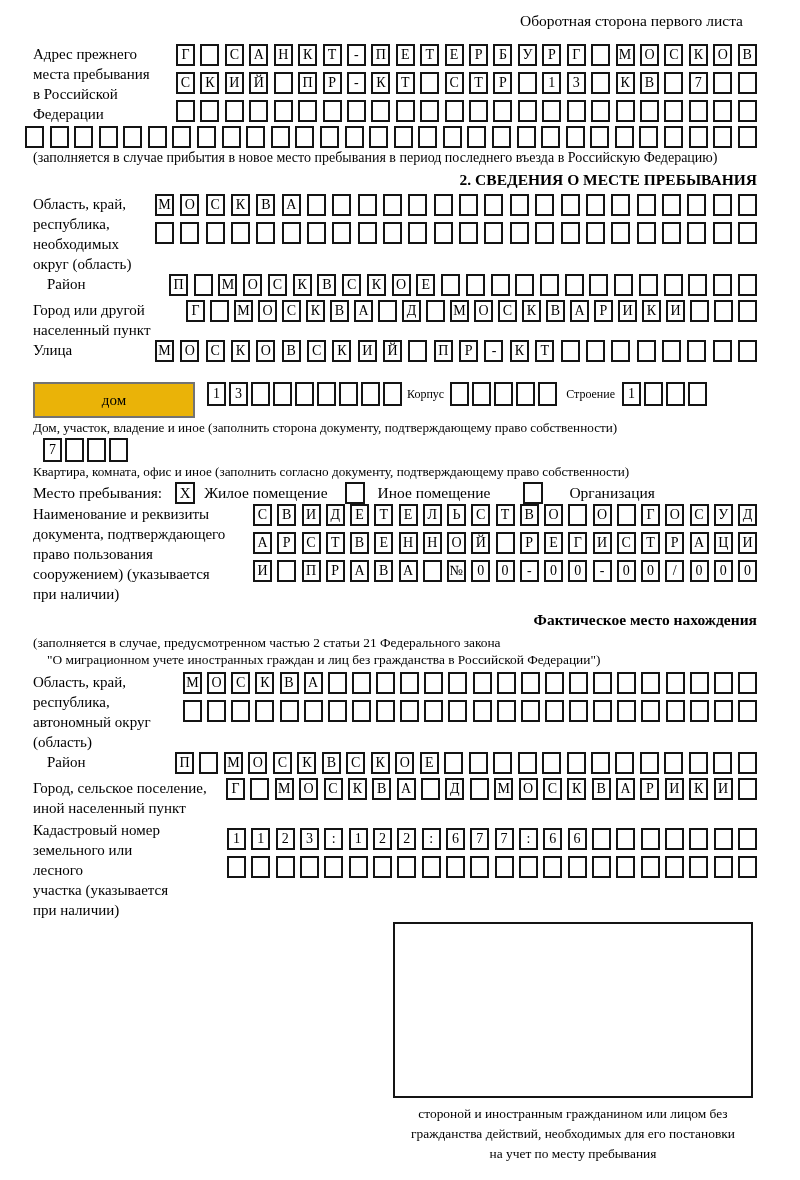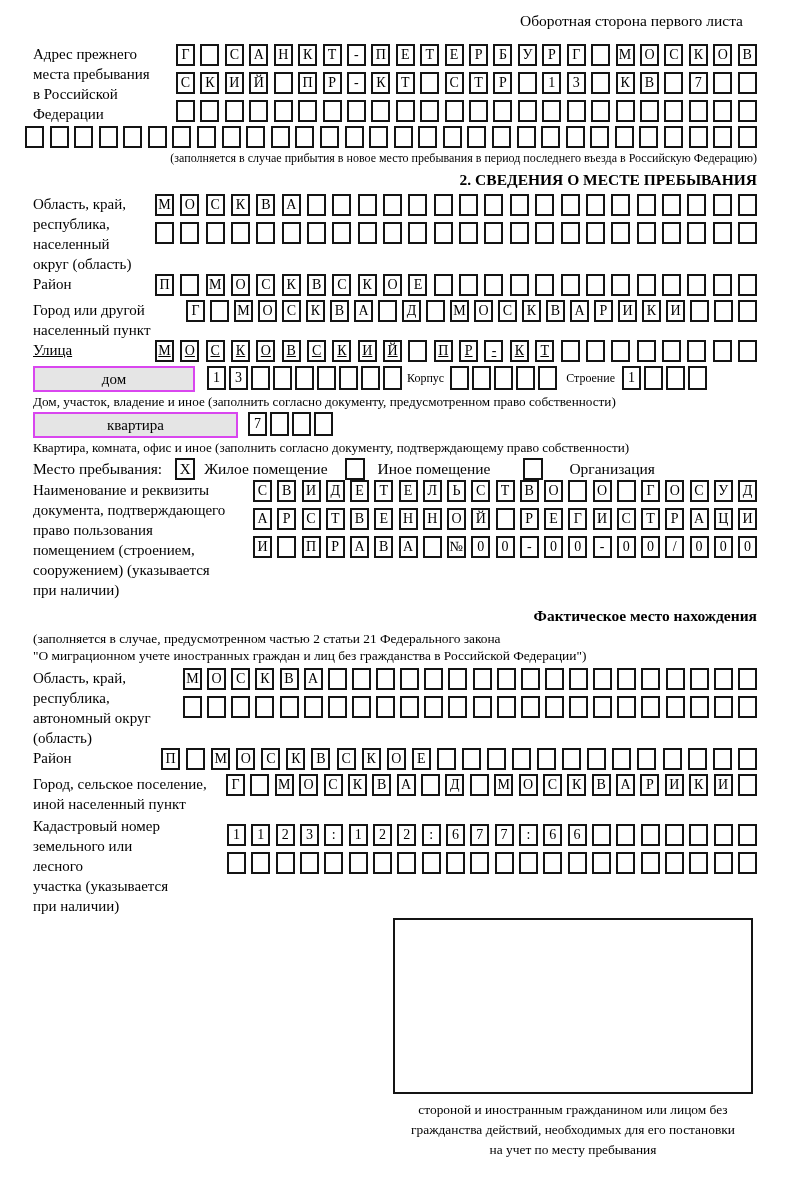--- a/index.html
+++ b/index.html
@@ -13,32 +13,32 @@
   .flabel.w128{flex-basis:128px;}
   .flabel.w193{flex-basis:193px;}
   .flabel.w220{flex-basis:220px;}
   .rowstack{flex:1;display:flex;flex-direction:column;gap:6px;min-width:0;}
   .boxrow{display:flex;justify-content:space-between;width:100%;}
   .boxrow.compact{width:auto;justify-content:flex-start;gap:3px;}
   .box{width:19px;height:22px;border:2px solid #141414;box-sizing:border-box;display:flex;align-items:center;justify-content:center;font-size:14px;line-height:1;flex:none;background:#fff;}
   .ind31{margin-left:31px;}
   .ind51{margin-left:51px;}
   .full-row{margin:2px 0 2px -8px;width:732px;}
-  .caption-c{text-align:right;font-size:12px;line-height:16px;}
+  .caption-c{text-align:left;font-size:14px;line-height:16px;}
   .caption-l{font-size:13.2px;line-height:16px;margin:2px 0 2px 0;}
   .sec-title{text-align:right;font-weight:bold;font-size:15.5px;margin:4px 0 4px 0;line-height:20px;}
   .sub-c{text-align:left;font-size:13.4px;line-height:17px;}
-  .wide-label{border:2px solid #d946ef;box-sizing:border-box;height:26px;display:flex;align-items:center;justify-content:center;font-size:15px;flex:none;background:#e5e5e5;}
+  .wide-label{border:2px solid #737373;box-sizing:border-box;height:36px;display:flex;align-items:center;justify-content:center;font-size:15px;flex:none;background:#eab308;}
   .house-row,.apt-row{display:flex;align-items:flex-start;margin-bottom:2px;}
   .house-row .box,.apt-row .box{height:24px;}
   .inline-lbl{line-height:24px;font-size:12px;flex:none;}
   .stay-row{display:flex;align-items:center;margin-top:0;font-size:15.5px;}
   .stay-row .box{width:20px;height:22px;font-size:15px;}
   .stay-note{font-size:13.4px;margin:1px 0 4px 137px;line-height:16px;}
-  .mb2{margin-bottom:2px;} .mb4{margin-bottom:4px;} .mb6{margin-bottom:4px;text-decoration:underline;}
+  .mb2{margin-bottom:2px;} .mb4{margin-bottom:4px;margin-left:14px;} .mb6{margin-bottom:20px;}
   .cad-group{min-height:76px;}
   .mark-box{border:2px solid #141414;box-sizing:border-box;width:360px;height:176px;margin:2px 0 0 360px;background:#fff;}
   .mark-caption{width:390px;margin:6px 0 0 345px;text-align:center;font-size:13.4px;line-height:20px;}
 </style>
 </head>
 <body>
 
 <div class="page">
 
   <div class="header-note">Оборотная сторона первого листа</div>
@@ -164,21 +164,21 @@
       <div class="box"></div>
     </div>
   <div class="caption-c">(заполняется в случае прибытия в новое место пребывания в период последнего въезда в Российскую Федерацию)</div>
 
   <div class="sec-title">2. СВЕДЕНИЯ О МЕСТЕ ПРЕБЫВАНИЯ</div>
 
   <div class="frow">
     <div class="flabel">
       <div>Область, край,</div>
       <div>республика,</div>
-      <div>населенный</div>
+      <div>необходимых</div>
       <div>округ (область)</div>
     </div>
     <div class="rowstack">
       <div class="boxrow">
           <div class="box">М</div>
           <div class="box">О</div>
           <div class="box">С</div>
           <div class="box">К</div>
           <div class="box">В</div>
           <div class="box">А</div>
@@ -351,24 +351,23 @@
         <div class="box"></div>
       </div>
     <span class="inline-lbl" style="margin-left:9px;">Строение</span>
     <div class="boxrow compact" style="margin-left:7px;">
         <div class="box">1</div>
         <div class="box"></div>
         <div class="box"></div>
         <div class="box"></div>
       </div>
   </div>
-  <div class="caption-l mb2">Дом, участок, владение и иное (заполнить согласно документу, предусмотренном право собственности)</div>
+  <div class="caption-l mb2">Дом, участок, владение и иное (заполнить сторона документу, подтверждающему право собственности)</div>
 
   <div class="apt-row">
-    <div class="wide-label" style="width:205px;">квартира</div>
     <div class="boxrow compact" style="margin-left:10px;">
         <div class="box">7</div>
         <div class="box"></div>
         <div class="box"></div>
         <div class="box"></div>
       </div>
   </div>
   <div class="caption-l mb2">Квартира, комната, офис и иное (заполнить согласно документу, подтверждающему право собственности)</div>
 
   <div class="stay-row">
@@ -379,21 +378,20 @@
     <span style="margin-left:13px;">Иное помещение</span>
     <div class="box" style="margin-left:33px;"></div>
     <span style="margin-left:26px;">Организация</span>
   </div>
 
   <div class="frow">
     <div class="flabel w220">
       <div>Наименование и реквизиты</div>
       <div>документа, подтверждающего</div>
       <div>право пользования</div>
-      <div>помещением (строением,</div>
       <div>сооружением) (указывается</div>
       <div>при наличии)</div>
     </div>
     <div class="rowstack">
       <div class="boxrow">
           <div class="box">С</div>
           <div class="box">В</div>
           <div class="box">И</div>
           <div class="box">Д</div>
           <div class="box">Е</div>

